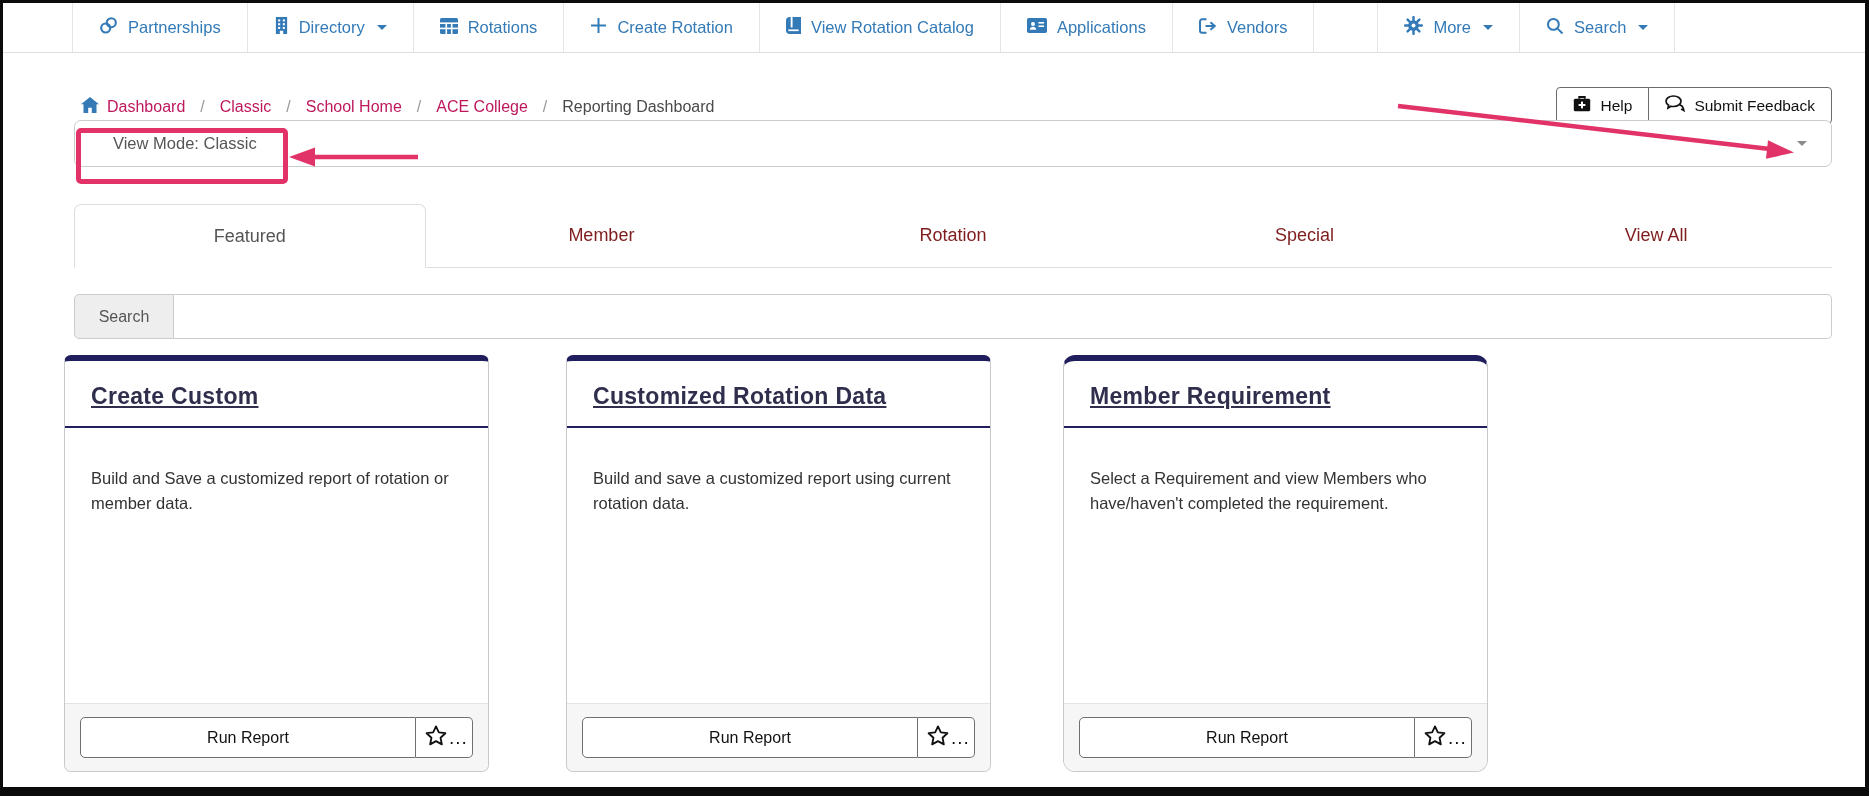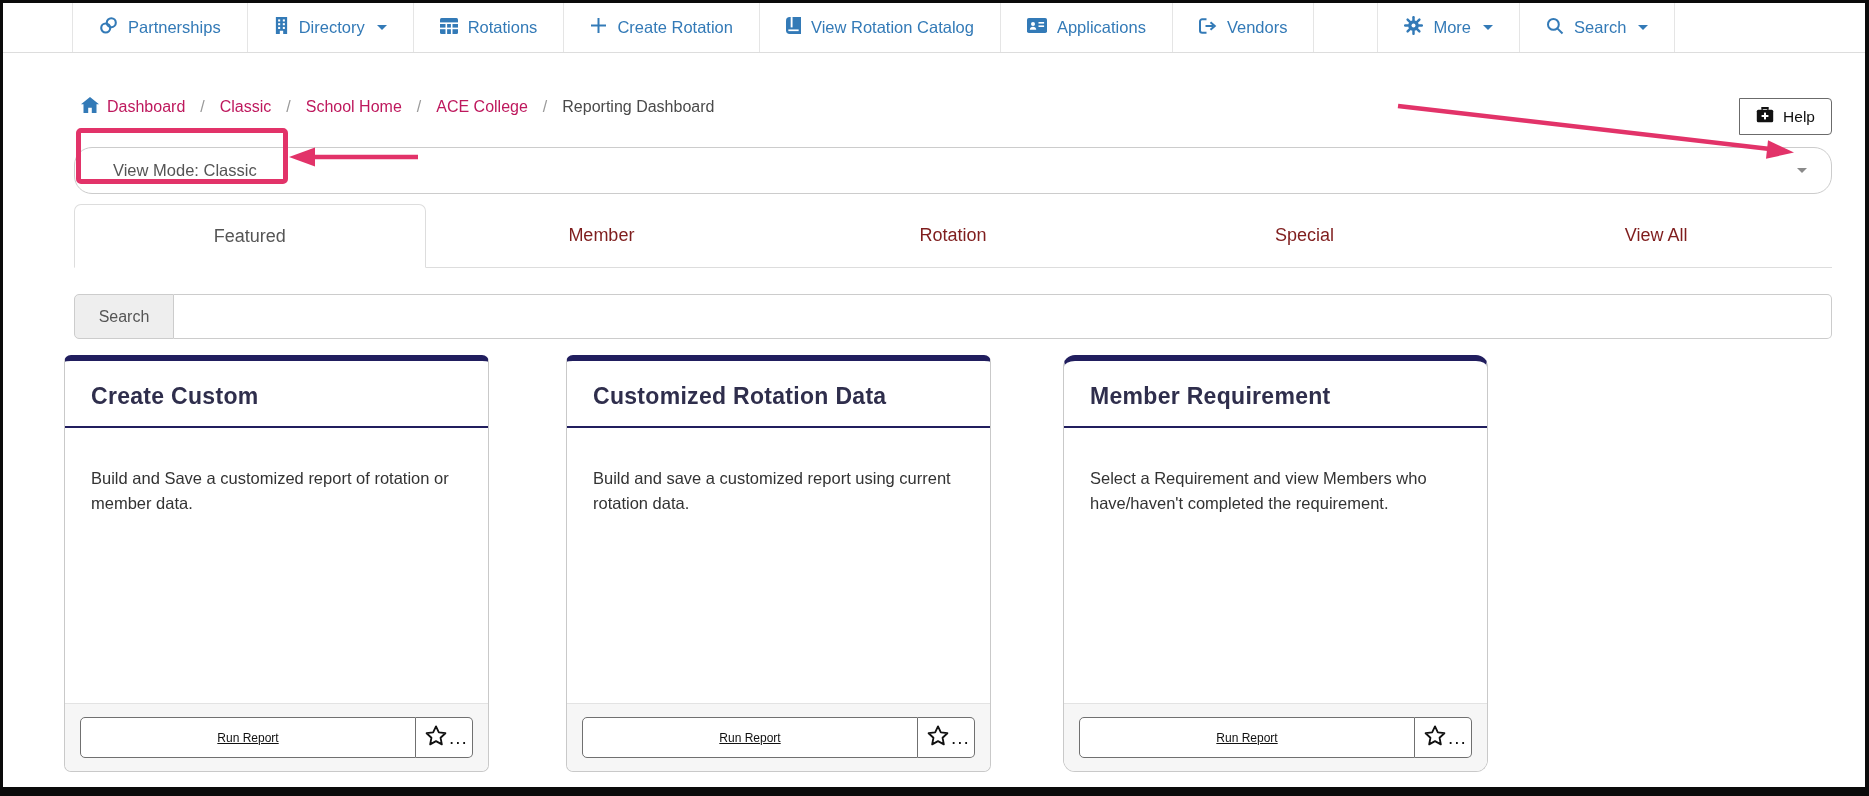--- a/index.html
+++ b/index.html
@@ -39,34 +39,34 @@
   
   .crumb-row {
     position:absolute; top:88px; left:81px; height:38px;
     display:flex; align-items:center; gap:15px; font-size:16px;
   }
   .crumb-link { color:#be185d; cursor:pointer; display:flex; align-items:center; gap:8px; }
   .crumb-sep { color:#9a9a9a; }
   .crumb-current { color:#4a4a4a; }
 
   .header-actions {
-    position:absolute; top:98px; right:37px; height:37px; display:flex;
+    position:absolute; top:87px; right:37px; height:37px; display:flex;
   }
   .hbtn {
     display:flex; align-items:center; gap:9px; padding:0 16px;
     background:#fff; border:1px solid #6b6b6b; color:#111;
     font-size:15.5px; cursor:pointer; height:100%;
   }
   .hbtn:first-child { border-radius:4px 0 0 4px; }
   .hbtn:last-child  { border-radius:0 4px 4px 0; margin-left:-1px; }
 
   
   .viewmode {
-    position:absolute; top:147px; left:74px; right:37px; height:47px;
-    border:1px solid #ccc; border-radius:18px; background:#fff;
+    position:absolute; top:120px; left:74px; right:37px; height:47px;
+    border:1px solid #ccc; border-radius:7px; background:#fff;
     display:flex; align-items:center; padding:0 24px 0 38px;
     color:#555; font-size:16.5px; cursor:pointer;
   }
   .viewmode .caret { margin-left:auto; color:#8a8a8a; }
 
   
   .anno-rect {
     position:absolute; top:128px; left:76px; width:212px; height:56px;
     border:5px solid #e23369; border-radius:5px; z-index:40; pointer-events:none;
   }
@@ -104,36 +104,35 @@
 
   
   .card {
     position:absolute; top:355px; width:425px; height:417px;
     background:#fff; border:1px solid #c9c9c9; border-top:6px solid #211e5e;
     border-radius:7px; display:flex; flex-direction:column; overflow:hidden;
   }
   .card-1 { left:64px; } .card-2 { left:566px; } .card-3 { left:1063px;border-radius:12px; }
   .card-header { padding:22px 26px 16px; border-bottom:2px solid #211e5e; }
   .card-title {
-    font-size:23px; font-weight:600; color:#2f2e4c; letter-spacing:.3px;
+    font-size:23px; font-weight:600; color:#2f2e4c; letter-spacing:.3px;text-decoration:underline;
   }
   .card-body {
     flex:1; padding:18px 26px; font-size:16.5px; color:#333; line-height:1.5;margin-top:20px;
   }
   .card-footer {
     background:#f6f6f6; border-top:1px solid #e3e3e3; padding:13px 15px;
     border-radius:0 0 6px 6px;
   }
   .run-group { display:flex; height:41px; }
   .run-btn {
     flex:1; background:#fff; border:1px solid #707070;
-    border-radius:5px 0 0 5px; font-size:12px; color:#111;
+    border-radius:5px 0 0 5px; font-size:16px; color:#111;
     display:flex; align-items:center; justify-content:center; cursor:pointer;
     font-family:"Liberation Sans",sans-serif;
-    text-decoration:underline;
   }
   .star-btn {
     width:57px; background:#fff; border:1px solid #707070; border-left:none;
     border-radius:0 5px 5px 0; display:flex; align-items:center;
     padding-left:9px; gap:2px; overflow:hidden; white-space:nowrap;
     cursor:pointer; font-size:19px; color:#111; letter-spacing:1px;
   }
 </style>
 </head>
 <body>
@@ -258,20 +257,27 @@
   <button class="hbtn">
     <span><svg width="18" height="16" viewBox="0 0 18 16">
           <path d="M6.2 2.8V1h5.6v1.8" fill="none" stroke="#111" stroke-width="1.8"></path>
           <rect x="0.8" y="2.8" width="16.4" height="12.4" rx="1.5" fill="#111"></rect>
           <g fill="#fff">
             <rect x="8" y="5.6" width="2" height="6.8"></rect>
             <rect x="5.6" y="8" width="6.8" height="2"></rect>
           </g>
         </svg></span>
     <span>Help</span>
+  </button>
+  <button class="hbtn">
+    <span><svg width="20" height="17" viewBox="0 0 20 17" fill="none" stroke="#111" stroke-width="1.7">
+          <path d="M8.5 1C4.4 1 1 3.3 1 6.2c0 1.6 1 3 2.6 4L3 13l3-1.8c.8.2 1.6.3 2.5.3 4.1 0 7.5-2.3 7.5-5.2S12.6 1 8.5 1z"></path>
+          <path d="M14.8 9.9c1.8.5 3.1 1.7 3.4 3.1l.6 2.5-2.7-1.4"></path>
+        </svg></span>
+    <span>Submit Feedback</span>
   </button>
 </div>
 
 <div class="viewmode">
   <span>View Mode: Classic</span>
   <span class="caret"></span>
 </div>
 
 <div class="anno-rect"></div>
 <svg class="anno-svg" width="1869" height="796">

